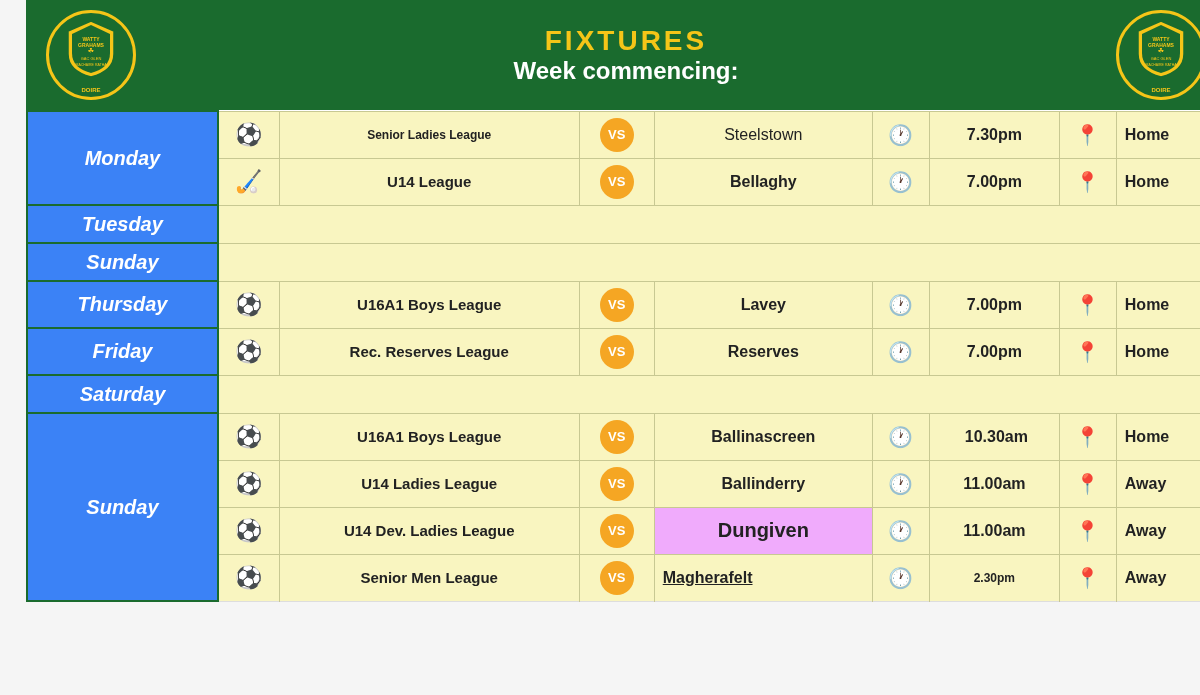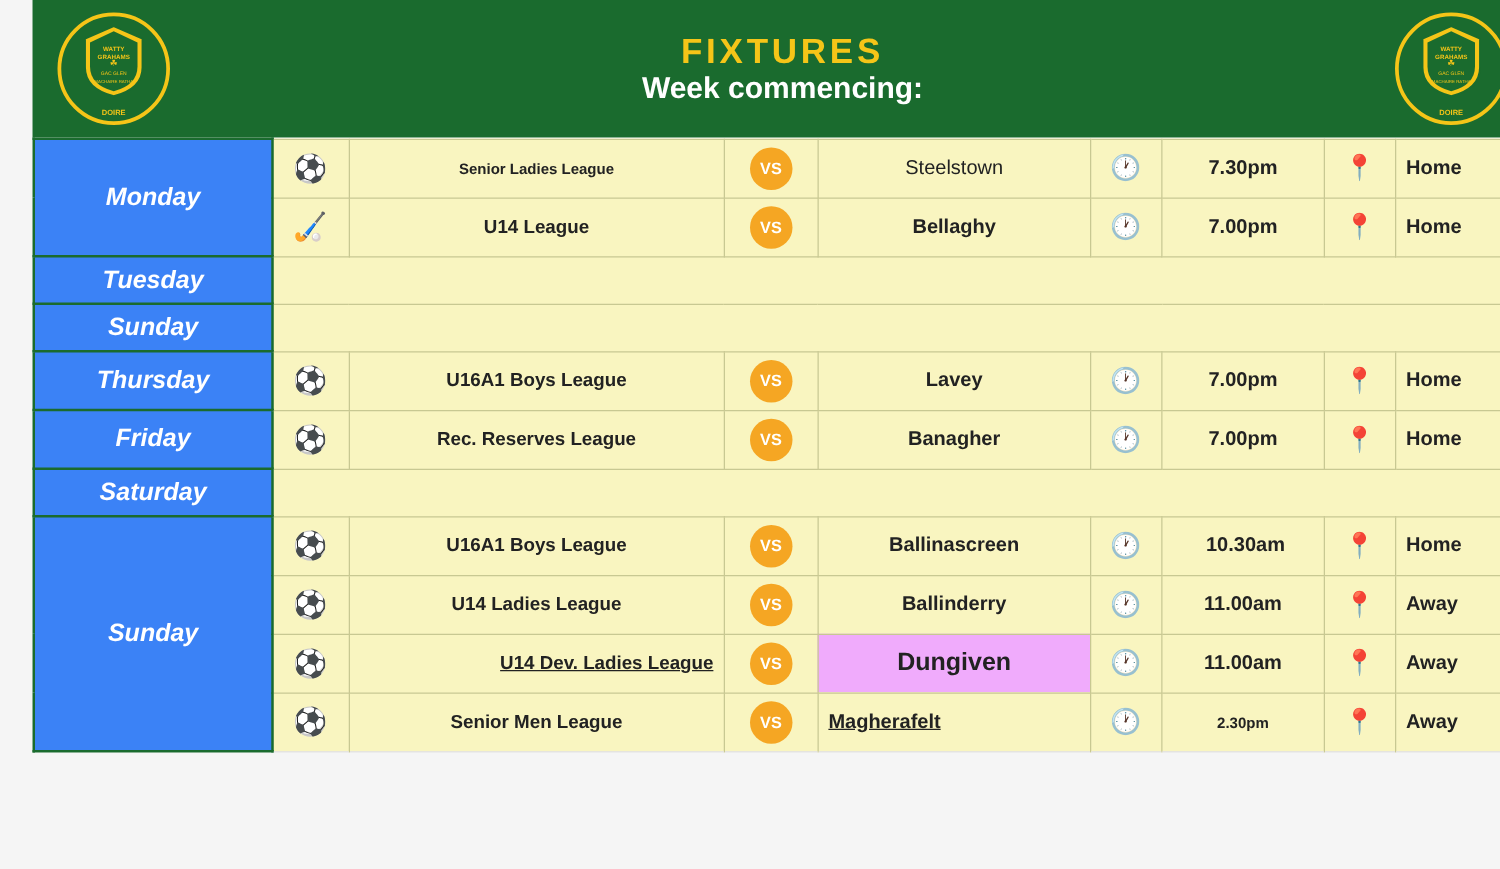--- a/index.html
+++ b/index.html
@@ -304,21 +304,21 @@
       <td class="location-val" style="background:#f9f5c0; font-weight:bold; font-size:16px;">Home</td>
     </tr>
 
     <tr class="fixture-row">
       <td class="day-cell">Friday</td>
       <td class="sport-icon" style="text-align:center; background:#f9f5c0;">⚽</td>
       <td class="league-name" style="background:#f9f5c0; font-weight:bold; font-size:15px; text-align:center;">Rec. Reserves League</td>
       <td class="vs-cell" style="background:#f9f5c0; text-align:center;">
         <div class="vs-badge">VS</div>
       </td>
-      <td class="opponent" style="background:#f9f5c0; font-weight:bold; font-size:16px; text-align:center;">Banagher</td>
+      <td class="opponent" style="background:#f9f5c0; font-weight:bold; font-size:16px; text-align:center;">Reserves</td>
       <td class="clock-icon" style="background:#f9f5c0; text-align:center;">🕐</td>
       <td class="time-val" style="background:#f9f5c0; font-weight:bold; font-size:16px; text-align:center;">7.00pm</td>
       <td class="location-icon" style="background:#f9f5c0; text-align:center; color:#f5a623;">📍</td>
       <td class="location-val" style="background:#f9f5c0; font-weight:bold; font-size:16px;">Home</td>
     </tr>
 
     <tr class="empty-row">
       <td class="day-cell">Saturday</td>
       <td colspan="8" style="background:#f9f5c0; height:36px;"></td>
     </tr>
@@ -343,21 +343,21 @@
         <div class="vs-badge">VS</div>
       </td>
       <td class="opponent" style="background:#f9f5c0; font-weight:bold; font-size:16px; text-align:center;">Ballinderry</td>
       <td class="clock-icon" style="background:#f9f5c0; text-align:center;">🕐</td>
       <td class="time-val" style="background:#f9f5c0; font-weight:bold; font-size:16px; text-align:center;">11.00am</td>
       <td class="location-icon" style="background:#f9f5c0; text-align:center; color:#f5a623;">📍</td>
       <td class="location-val" style="background:#f9f5c0; font-weight:bold; font-size:16px;">Away</td>
     </tr>
     <tr class="fixture-row">
       <td class="sport-icon" style="text-align:center; background:#f9f5c0;">⚽</td>
-      <td class="league-name" style="background:#f9f5c0; font-weight:bold; font-size:15px; text-align:right;text-decoration:underline;">U14 Dev. Ladies League</td>
+      <td class="league-name" style="background:#f9f5c0; font-weight:bold; font-size:15px; text-align:center;">U14 Dev. Ladies League</td>
       <td class="vs-cell" style="background:#f9f5c0; text-align:center;">
         <div class="vs-badge">VS</div>
       </td>
       <td class="opponent" style="background:#f0abfc; font-weight:bold; font-size:20px; text-align:center;">Dungiven</td>
       <td class="clock-icon" style="background:#f9f5c0; text-align:center;">🕐</td>
       <td class="time-val" style="background:#f9f5c0; font-weight:bold; font-size:16px; text-align:center;">11.00am</td>
       <td class="location-icon" style="background:#f9f5c0; text-align:center; color:#f5a623;">📍</td>
       <td class="location-val" style="background:#f9f5c0; font-weight:bold; font-size:16px;">Away</td>
     </tr>
     <tr class="fixture-row">

